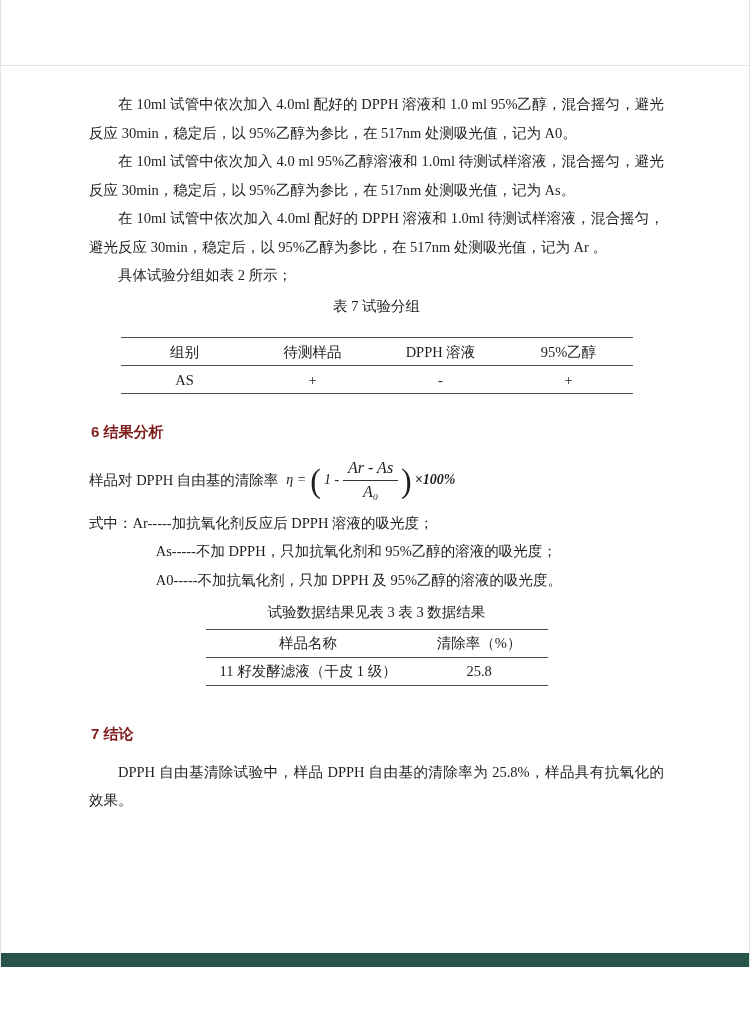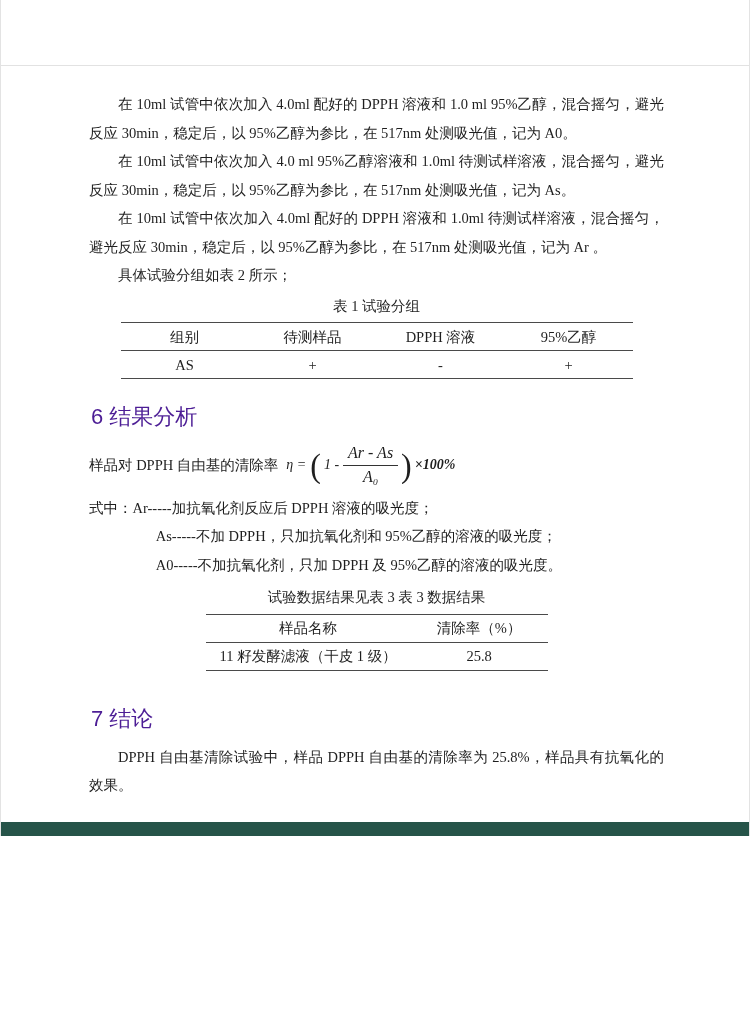--- a/index.html
+++ b/index.html
@@ -3,21 +3,21 @@
 <meta charset="utf-8">
 <style>
   * { margin: 0; padding: 0; box-sizing: border-box; }
   html, body { width: 750px; background: #ffffff; }
   body {
     font-family: "Liberation Serif", "DejaVu Serif", serif;
     color: #1e1e1e;
     -webkit-font-smoothing: antialiased;
   }
   .screen {
-    width: 750px; height: 836px;
+    width: 750px; height: 967px;
     display: flex; flex-direction: column;
     background: #fefefe;
     border-left: 1px solid #e3e3e3;
     border-right: 1px solid #e3e3e3;
     overflow: hidden;
   }
   .top-bar {
     height: 66px; flex: none;
     background: #ffffff;
     border-bottom: 1px solid #e2e2e2;
@@ -49,30 +49,30 @@
   .rule-table th, .rule-table td {
     font-weight: normal;
     font-size: 14.5px;
     text-align: center;
     height: 28px;
     padding: 0 4px;
     border-bottom: 1px solid #4a4a4a;
     line-height: 26px;
   }
   .rule-table thead th { border-top: 1px solid #4a4a4a; }
-  .t2 { width: 512px; margin: 2px auto 0; }
+  .t2 { width: 512px; margin: 17px auto 0; }
   .t2 th, .t2 td { width: 25%; }
   .t3 { width: 342px; margin: 2px auto 0; }
   .t3 .c1 { width: 60%; }
   .t3 .c2 { width: 40%; }
   .sec {
     font-family: "Liberation Sans", "DejaVu Sans", sans-serif;
-    font-size: 22px;
-    font-weight: normal;
-    color: #4c1d95;
+    font-size: 15px;
+    font-weight: bold;
+    color: #7f1d1d;
     margin: 26px 0 8px 2px;
     line-height: 24px;
   }
   .sec7 { margin-top: 36px; margin-bottom: 12px; }
   .formula-line {
     display: flex;
     align-items: center;
     margin: 14px 0 6px 0;
     min-height: 44px;
   }
@@ -117,21 +117,21 @@
 
   <header class="top-bar"></header>
 
   <main class="page">
 
     <p class="para indent">在 10ml 试管中依次加入 4.0ml 配好的 DPPH 溶液和 1.0 ml 95%乙醇，混合摇匀，避光反应 30min，稳定后，以 95%乙醇为参比，在 517nm 处测吸光值，记为 A0。</p>
     <p class="para indent">在 10ml 试管中依次加入 4.0 ml 95%乙醇溶液和 1.0ml 待测试样溶液，混合摇匀，避光反应 30min，稳定后，以 95%乙醇为参比，在 517nm 处测吸光值，记为 As。</p>
     <p class="para indent">在 10ml 试管中依次加入 4.0ml 配好的 DPPH 溶液和 1.0ml 待测试样溶液，混合摇匀，避光反应 30min，稳定后，以 95%乙醇为参比，在 517nm 处测吸光值，记为 Ar 。</p>
     <p class="para indent">具体试验分组如表 2 所示；</p>
 
-    <div class="tcap">表 1 试验分组</div>
+    <div class="tcap">表 7 试验分组</div>
 
     <table class="rule-table t2">
       <thead>
         <tr>
           <th>组别</th>
           <th>待测样品</th>
           <th>DPPH 溶液</th>
           <th>95%乙醇</th>
         </tr>
       </thead>

